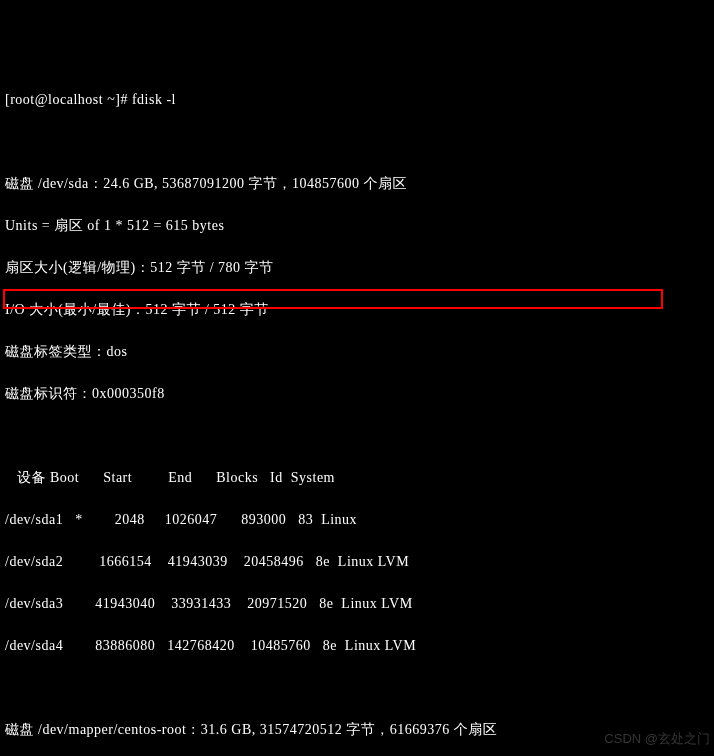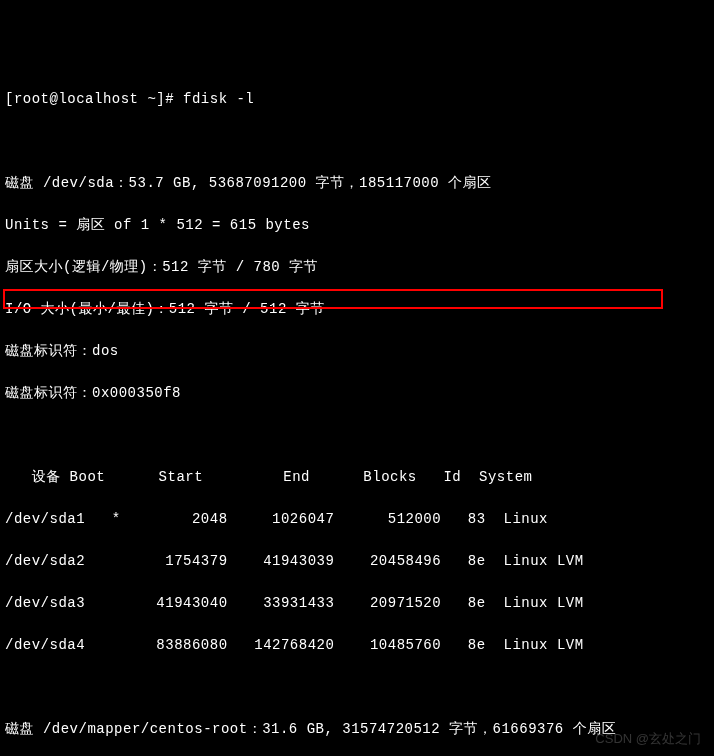--- a/index.html
+++ b/index.html
@@ -16,55 +16,56 @@
       padding: 5px;
       width: 714px;
       height: 756px;
       overflow: hidden;
       position: relative;
       white-space: pre;
     }
     .line {
       white-space: pre;
       letter-spacing: 0.5px;
+      font-family: Liberation Serif, serif;
     }
     .highlight-box {
       border: 2px solid #ff0000;
       position: absolute;
       pointer-events: none;
     }
     .blank {
       height: 21px;
     }
     .watermark {
       position: absolute;
       bottom: 8px;
-      right: 13px;
+      right: 4px;
       color: rgba(130,130,130,0.4);
       font-size: 13px;
       font-family: sans-serif;
     }
   </style>
 </head>
 <body>
 
 
 
 <div class="line">[root@localhost ~]# fdisk -l</div>
 <div class="blank"></div>
-<div class="line">磁盘 /dev/sda：53.7 GB, 53687091200 字节，185117000 个扇区</div>
+<div class="line">磁盘 /dev/sda：24.6 GB, 53687091200 字节，104857600 个扇区</div>
 <div class="line">Units = 扇区 of 1 * 512 = 615 bytes</div>
 <div class="line">扇区大小(逻辑/物理)：512 字节 / 780 字节</div>
 <div class="line">I/O 大小(最小/最佳)：512 字节 / 512 字节</div>
-<div class="line">磁盘标识符：dos</div>
+<div class="line">磁盘标签类型：dos</div>
 <div class="line">磁盘标识符：0x000350f8</div>
 <div class="blank"></div>
 <div class="line">   设备 Boot      Start         End      Blocks   Id  System</div>
-<div class="line">/dev/sda1   *        2048     1026047      512000   83  Linux</div>
-<div class="line">/dev/sda2         1754379    41943039    20458496   8e  Linux LVM</div>
+<div class="line">/dev/sda1   *        2048     1026047      893000   83  Linux</div>
+<div class="line">/dev/sda2         1666154    41943039    20458496   8e  Linux LVM</div>
 <div class="line">/dev/sda3        41943040    33931433    20971520   8e  Linux LVM</div>
 <div class="line">/dev/sda4        83886080   142768420    10485760   8e  Linux LVM</div>
 <div class="blank"></div>
 <div class="line">磁盘 /dev/mapper/centos-root：31.6 GB, 31574720512 字节，61669376 个扇区</div>
 
 
 
 
 
 

